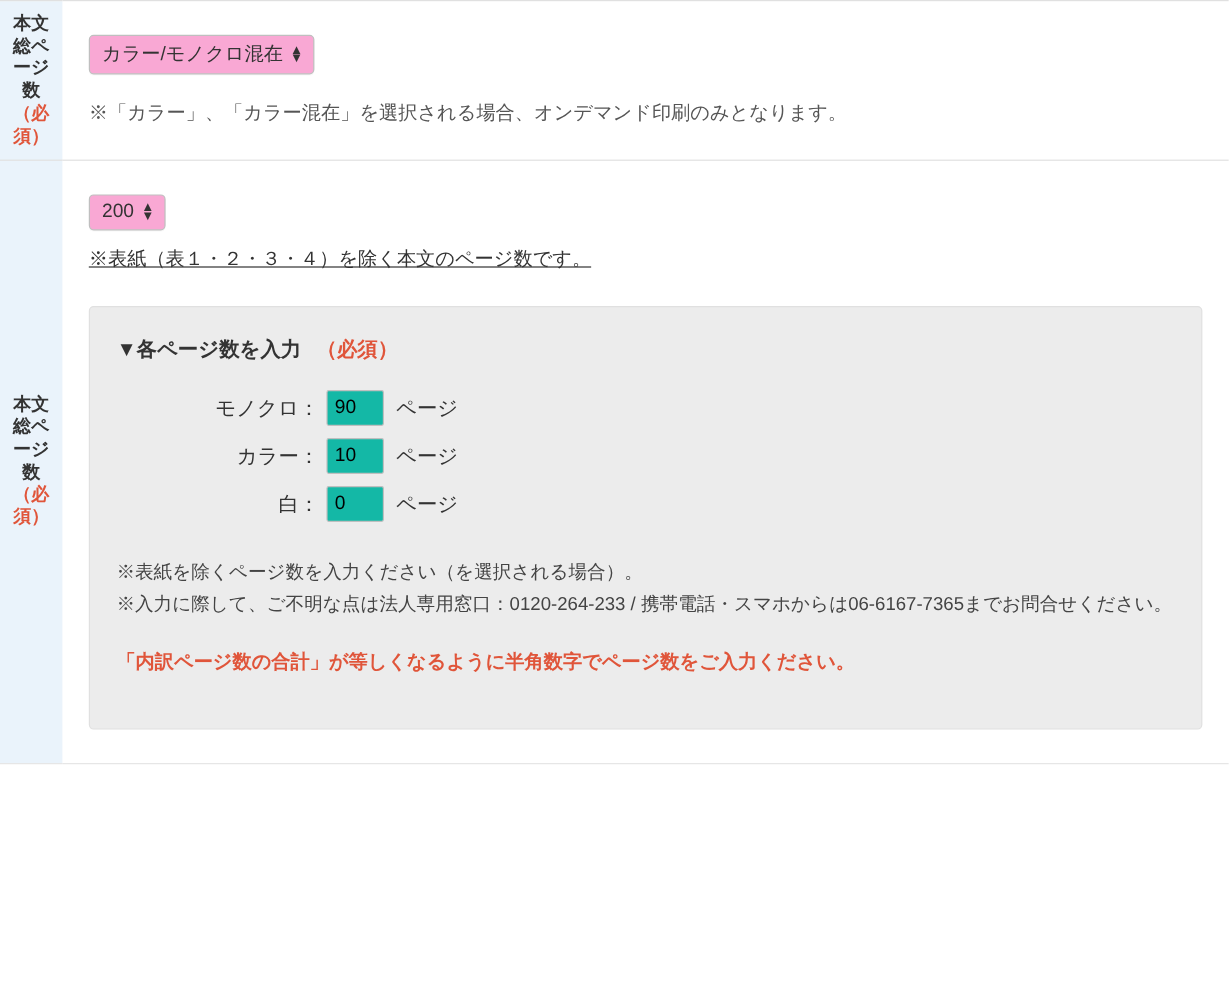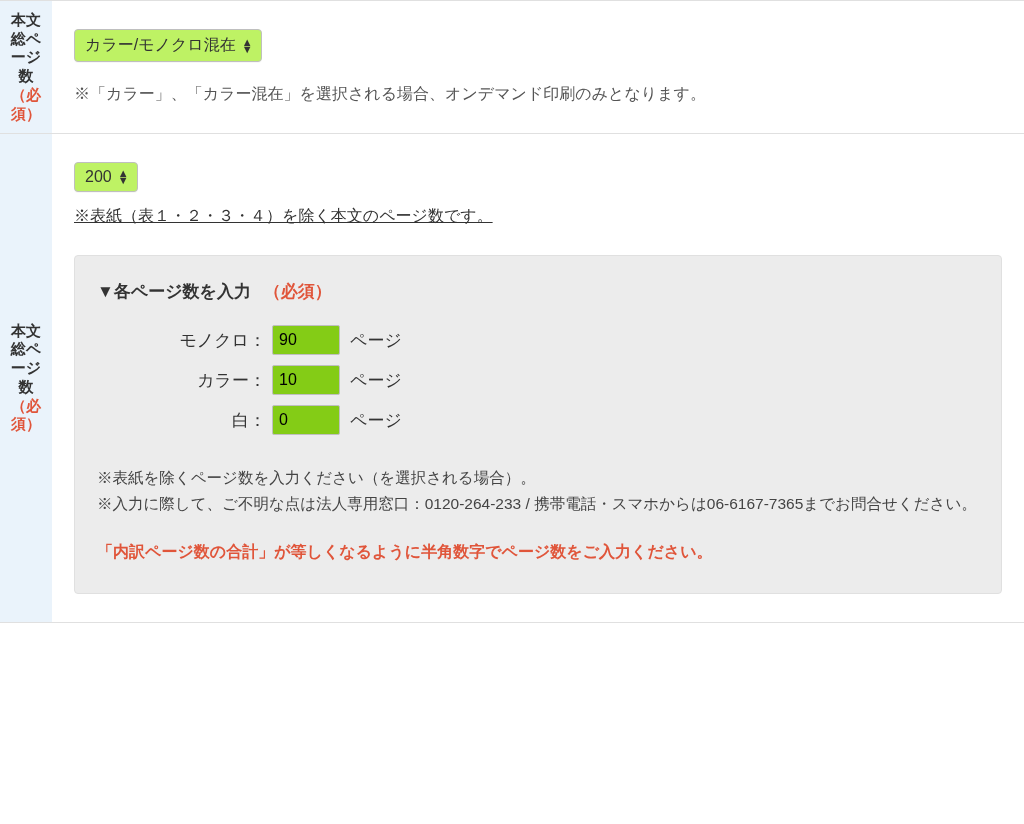--- a/index.html
+++ b/index.html
@@ -56,64 +56,64 @@
     display: none;
   }
   .radio-outer.checked .radio-inner { display: block; }
 
   
   .select-wrap {
     display: inline-flex;
     align-items: center;
     border: 1px solid #bfbfbf;
     border-radius: 4px;
-    background: #bef264;
+    background: #f9a8d4;
     padding: 5px 8px 5px 10px;
     font-size: 16px;
     box-shadow: 0 1px 0 rgba(0,0,0,0.03);
   }
   .select-wrap .sel-caret {
     margin-left: 6px;
     font-size: 11px;
     line-height: 7px;
     color: #333;
     display: inline-flex;
     flex-direction: column;
   }
 
   .note { color: #555; font-size: 16px; margin-top: 22px; }
 
   
   .panel {
     background: #ececec;
     border: 1px solid #e0e0e0;
     border-radius: 4px;
-    padding: 24px 22px 30px;
+    padding: 24px 22px 44px;
     margin-top: 28px;
   }
   .panel-heading { font-weight: bold; font-size: 17px; margin-bottom: 22px; }
   .panel-heading .req-inline { color: #e0553a; font-weight: bold; margin-left: 8px; }
 
   .field-row {
     display: flex;
     align-items: center;
     margin-bottom: 10px;
     font-size: 17px;
   }
   .field-row .flabel {
     width: 175px;
     text-align: right;
     padding-right: 6px;
   }
   .field-row input.num {
-    width: 68px;
+    width: 48px;
     height: 30px;
     border: 1px solid #bfbfbf;
     border-radius: 2px;
-    background: #84cc16;
+    background: #14b8a6;
     padding: 2px 6px;
     font-size: 16px;
   }
   .field-row .unit { margin-left: 10px; }
 
   .panel-notes { margin-top: 30px; font-size: 15.5px; line-height: 1.7; color: #444; }
   .panel-alert { margin-top: 24px; color: #e0553a; font-weight: bold; font-size: 16px; }
 
   .top-note { font-size: 16px; margin-top: 14px; color: #333; text-decoration: underline; }
 

